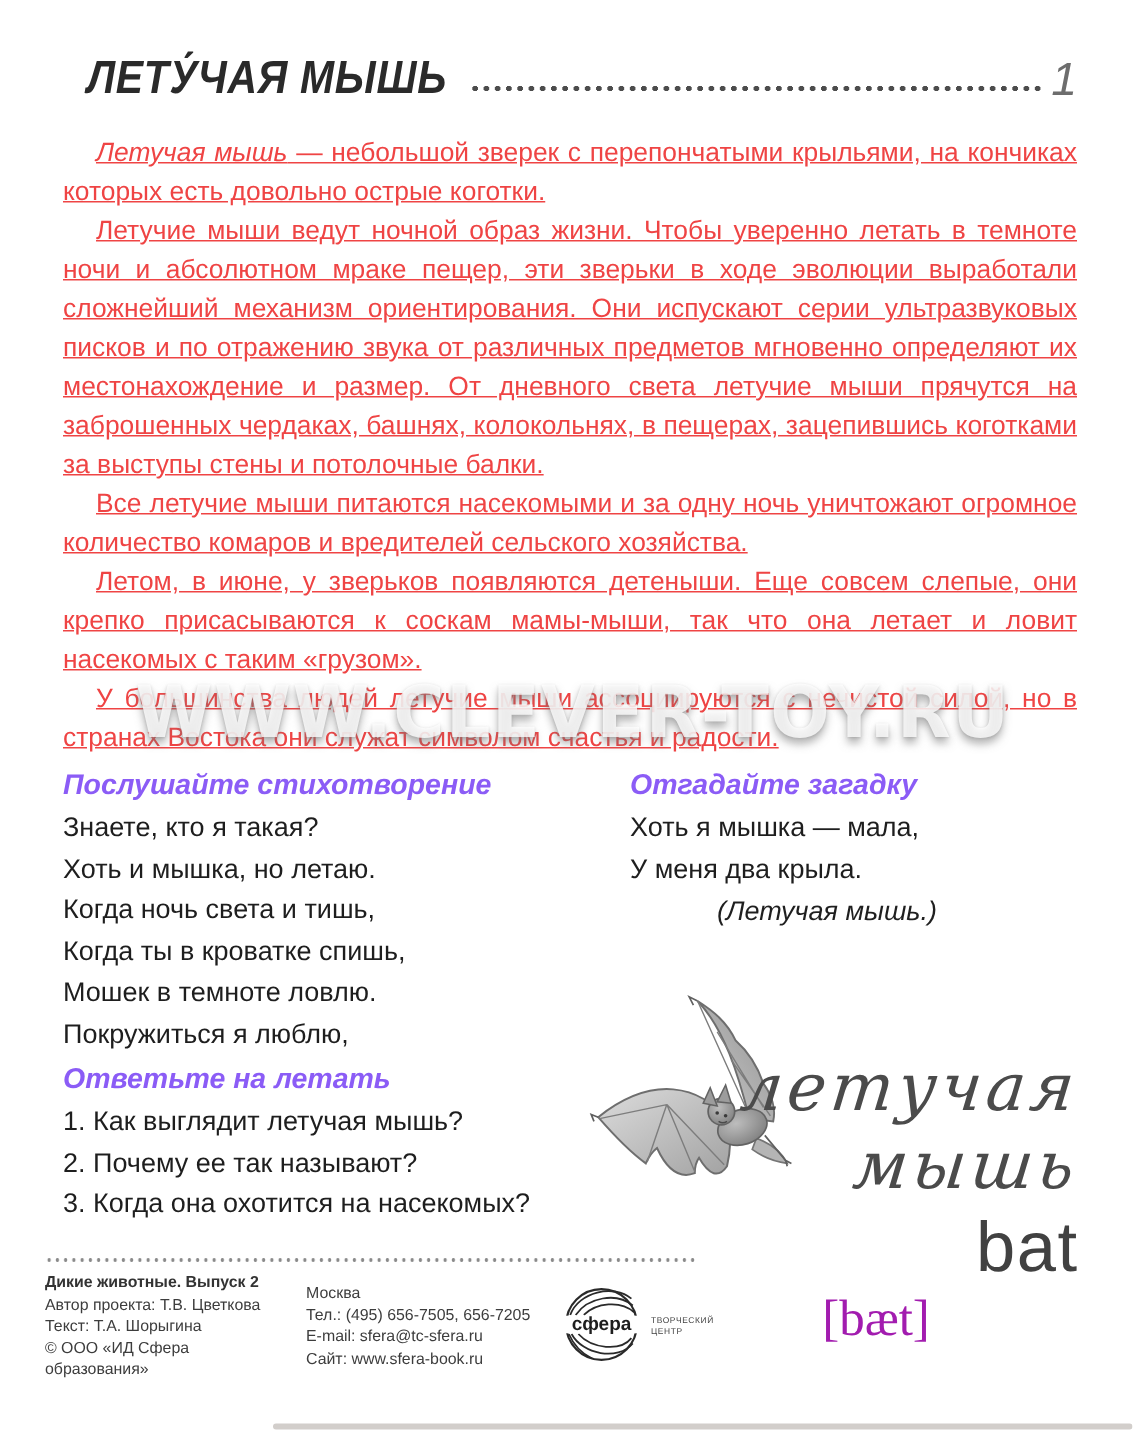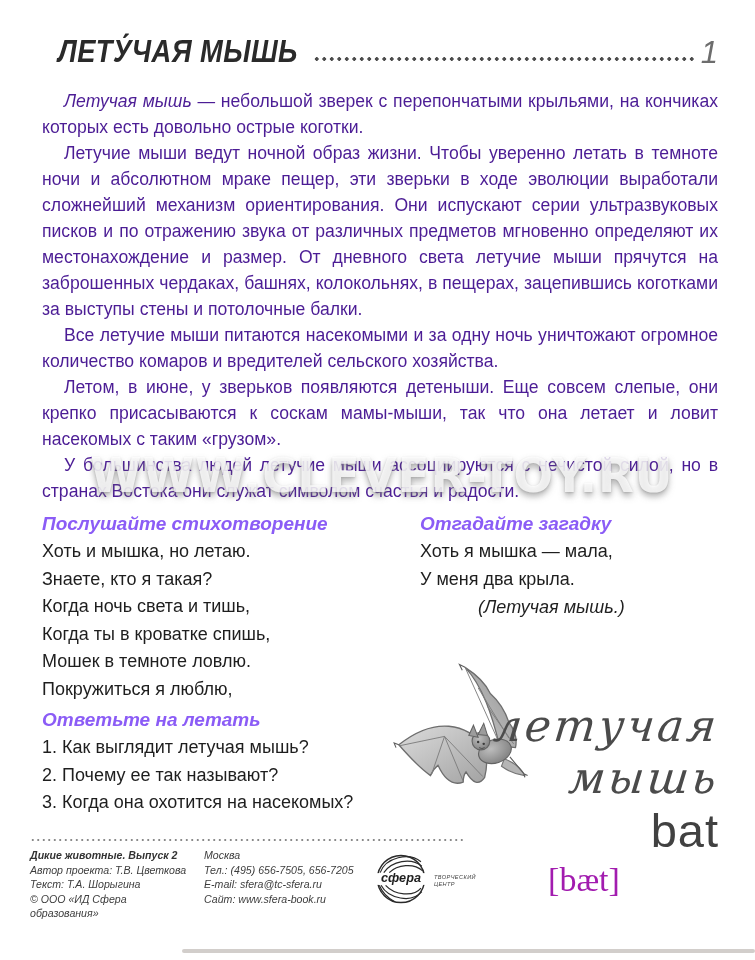--- a/index.html
+++ b/index.html
@@ -30,21 +30,21 @@
     background-size:7.5px 6px; background-repeat:repeat-x; background-position:left center;
   }
   .page-number {
     font-size:31px; font-style:italic; color:#6d6d6d; line-height:1;
     padding-bottom:2px;
   }
 
   
   .article {
     position:absolute; left:42px; top:88px; width:676px;
-    font-size:17.6px; line-height:26px; text-align:justify; color:#4c1d95;
+    font-size:17.6px; line-height:26px; text-align:justify; color:#ef4444;text-decoration:underline;
   }
   .article p { text-indent:22px; margin:0; }
   .lead-term { font-style:italic; }
 
   
   .watermark {
     position:absolute; left:48px; top:438px; width:668px; height:74px;
     text-align:center; z-index:6; pointer-events:none;
     font-family:"DejaVu Sans", sans-serif; font-weight:bold;
     font-size:48px; letter-spacing:1px; line-height:74px;
@@ -89,21 +89,21 @@
     text-align:center;
   }
 
   
   .footer { position:absolute; left:30px; top:838px; width:700px; }
   .footer-dots {
     width:434px; height:4px; margin-bottom:6px;
     background-image:radial-gradient(circle, #8a8a8a 1.1px, transparent 1.3px);
     background-size:5.5px 4px; background-repeat:repeat-x; background-position:left center;
   }
-  .footer-cols { display:flex; align-items:flex-start;font-style:italic; }
+  .footer-cols { display:flex; align-items:center; }
   .footer-col { font-size:10.6px; line-height:14.6px; color:#3d3d3d; }
   .footer-col.first { width:162px; }
   .footer-col.second { width:152px; margin-left:12px; }
   .footer-col .bold { font-weight:bold; color:#333; }
   .logo-group { display:flex; align-items:center; margin-left:16px; margin-top:2px; }
   .logo-tagline { font-size:5.6px; line-height:7px; color:#444; margin-left:4px; letter-spacing:0.4px; }
 
   .bottom-shadow {
     position:absolute; left:182px; top:949px; width:573px; height:4px;
     background:#d2cecb; border-radius:2px;
@@ -123,22 +123,22 @@
   <p>Летучие мыши ведут ночной образ жизни. Чтобы уверенно летать в темноте ночи и абсолютном мраке пещер, эти зверьки в ходе эволюции выработали сложнейший механизм ориентирования. Они испускают серии ультразвуковых писков и по отражению звука от различных предметов мгновенно определяют их местонахождение и размер. От дневного света летучие мыши прячутся на заброшенных чердаках, башнях, колокольнях, в пещерах, зацепившись коготками за выступы стены и потолочные балки.</p>
   <p>Все летучие мыши питаются насекомыми и за одну ночь уничтожают огромное количество комаров и вредителей сельского хозяйства.</p>
   <p>Летом, в июне, у зверьков появляются детеныши. Еще совсем слепые, они крепко присасываются к соскам мамы-мыши, так что она летает и ловит насекомых с таким «грузом».</p>
   <p>У большинства людей летучие мыши ассоциируются с нечистой силой, но в странах Востока они служат символом счастья и радости.</p>
 </div>
 
 <div class="watermark">WWW.CLEVER-TOY.RU</div>
 
 <div class="poem">
   <div class="section-heading">Послушайте стихотворение</div>
+  <div class="verse-line">Знаете, кто я такая?</div>
   <div class="verse-line">Хоть и мышка, но летаю.</div>
-  <div class="verse-line">Знаете, кто я такая?</div>
   <div class="verse-line">Когда ночь света и тишь,</div>
   <div class="verse-line">Когда ты в кроватке спишь,</div>
   <div class="verse-line">Мошек в темноте ловлю.</div>
   <div class="verse-line">Покружиться я люблю,</div>
 </div>
 
 <div class="riddle">
   <div class="section-heading">Отгадайте загадку</div>
   <div class="verse-line">Хоть я мышка — мала,</div>
   <div class="verse-line">У меня два крыла.</div>

